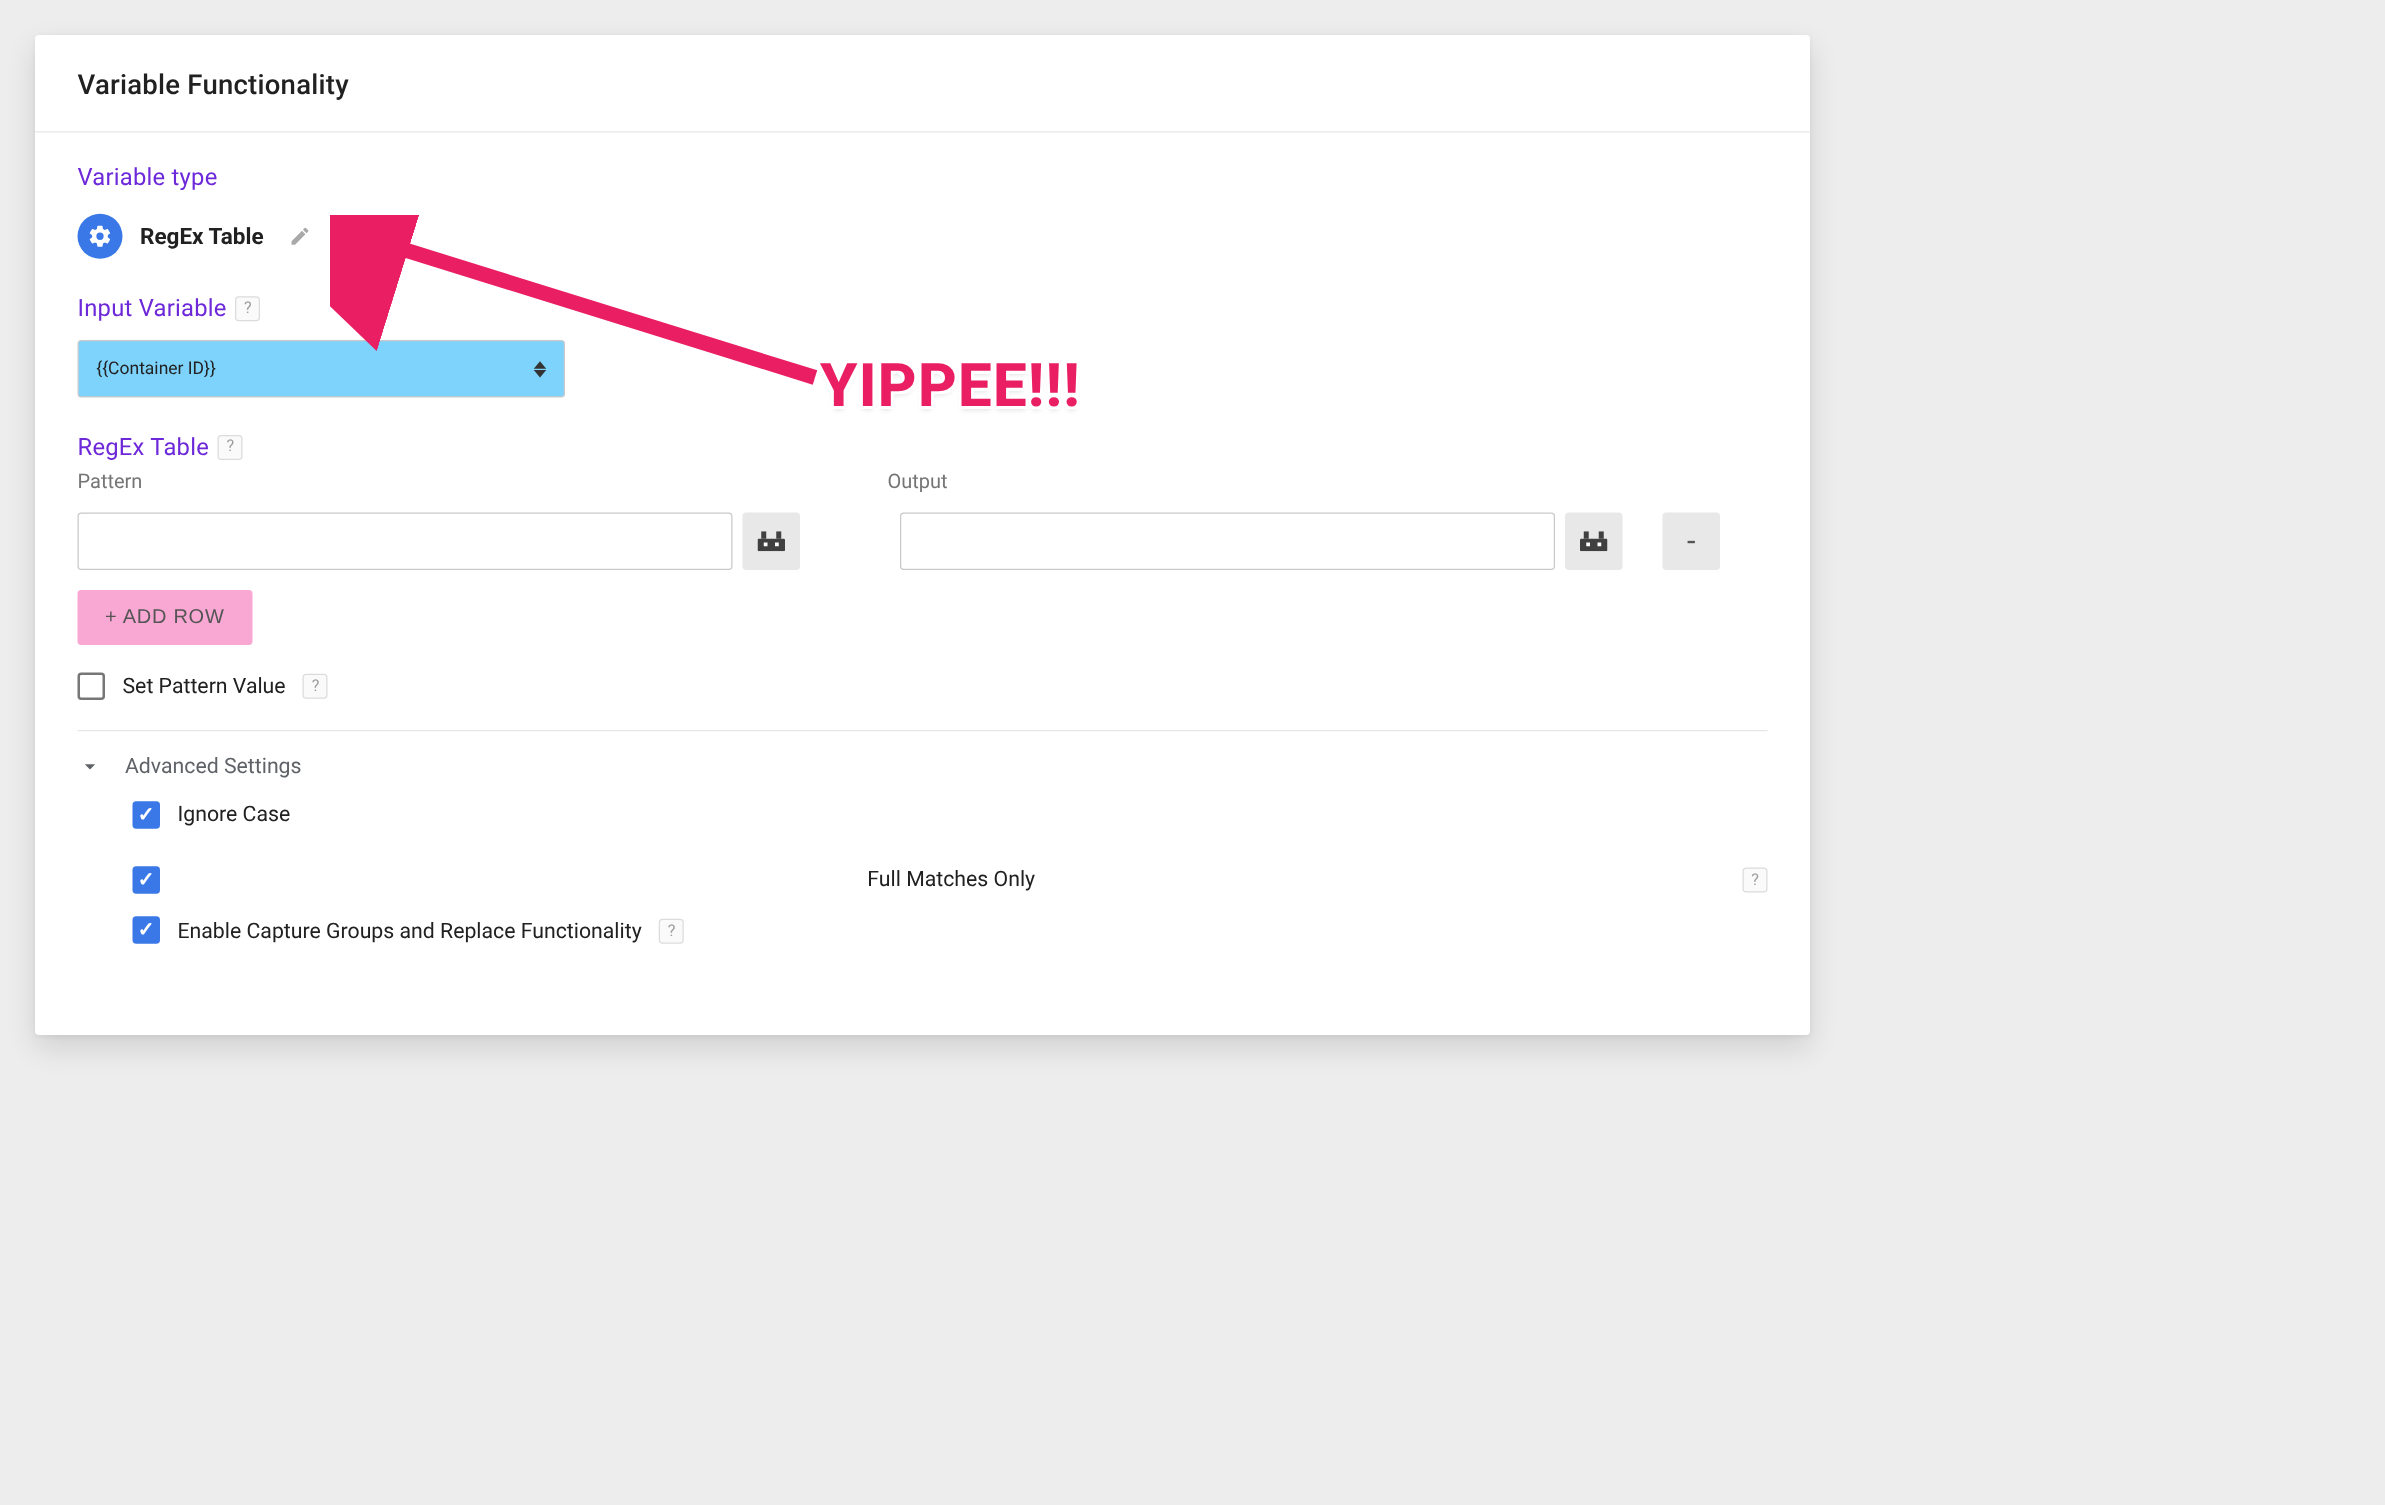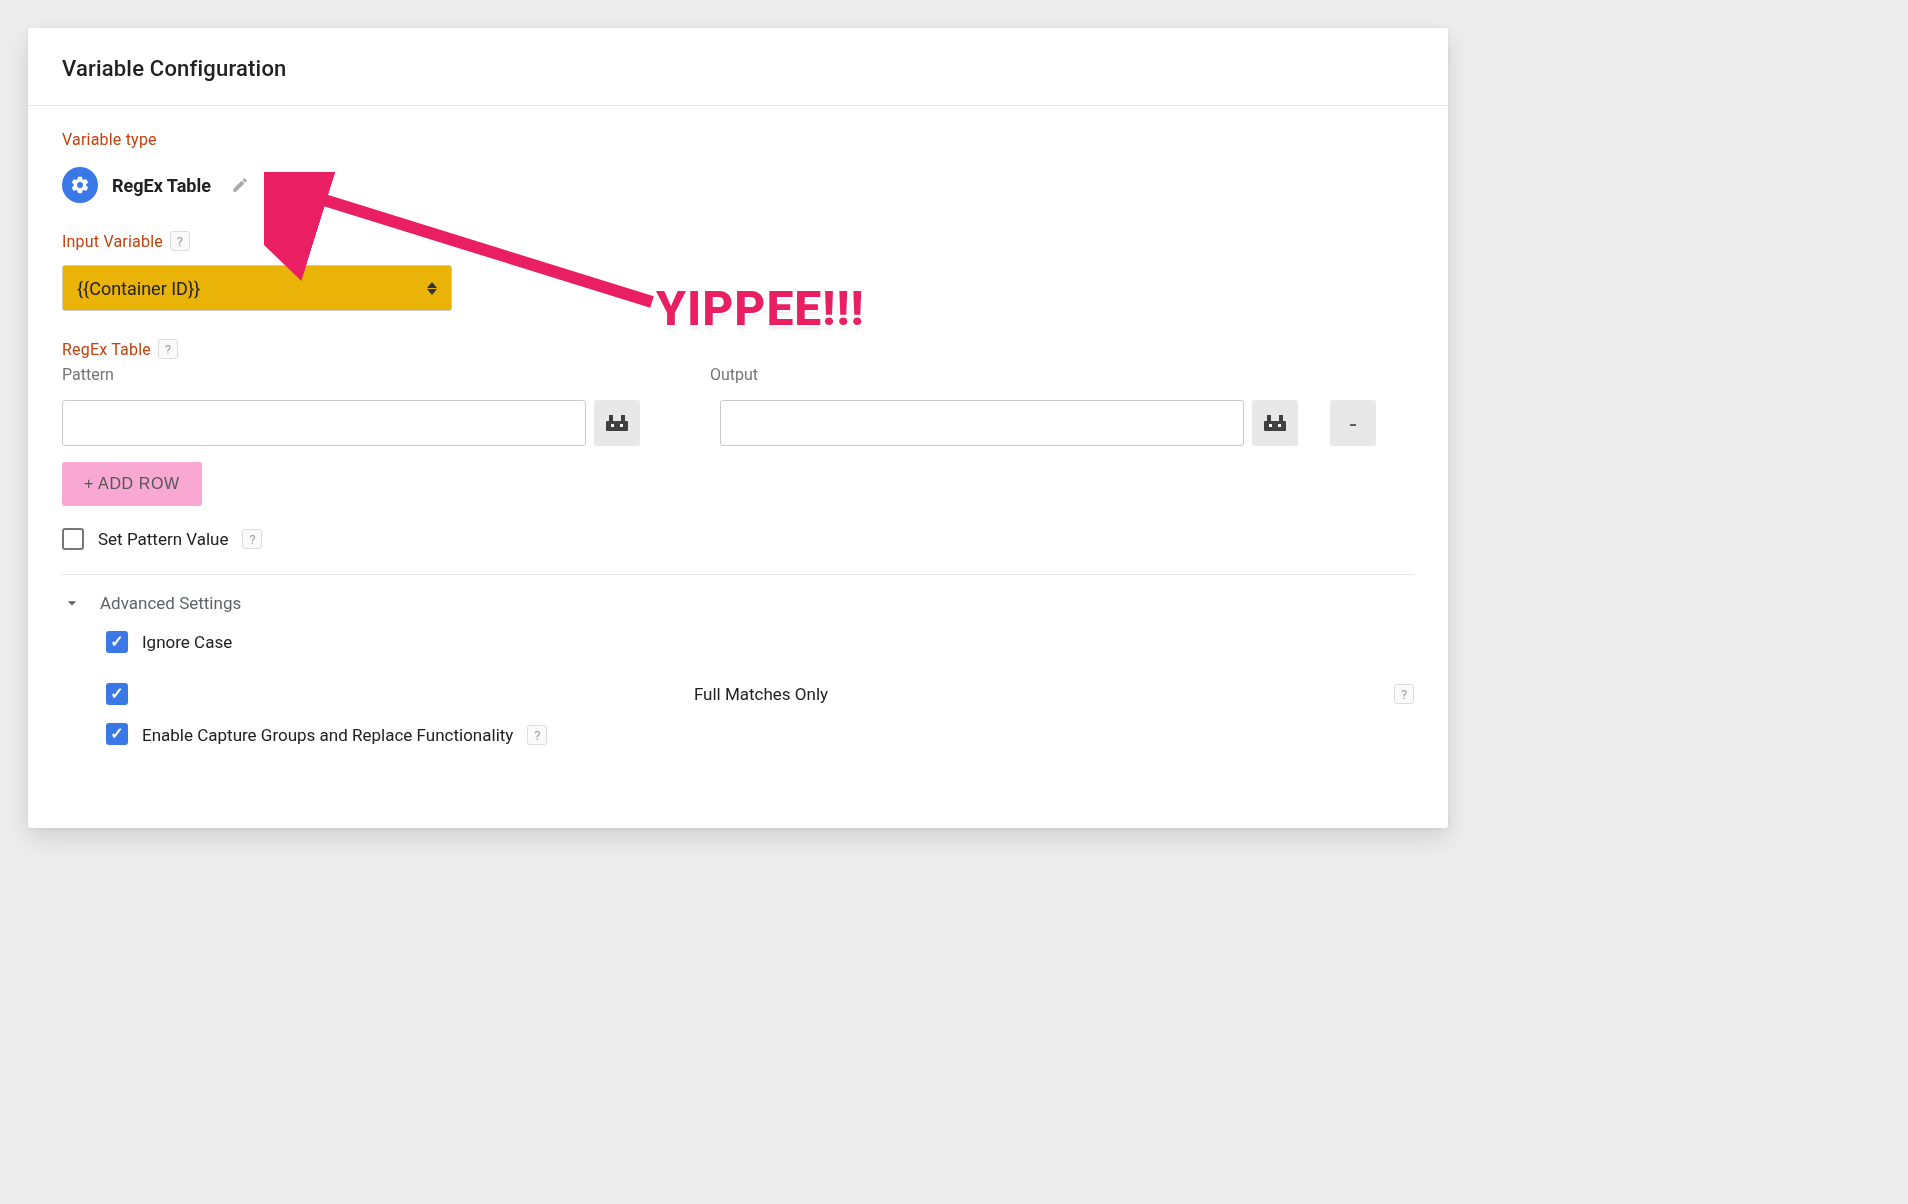--- a/index.html
+++ b/index.html
@@ -16,21 +16,21 @@
     box-shadow: 0 1px 4px rgba(0,0,0,.06), 0 10px 24px rgba(0,0,0,.12);
     height: 800px;
     position: relative;
   }
   .card-header {
     padding: 28px 34px 24px 34px;
     border-bottom: 1px solid #e6e6e6;
   }
   .title { font-size: 22px; font-weight: 500; color: #212121; letter-spacing: .2px; }
   .body { padding: 24px 34px 0 34px; }
-  .label { color: #c2410c; font-size: 16px; letter-spacing: .2px; }
+  .label { color: #6d28d9; font-size: 19px; letter-spacing: .2px; }
 
   .type-row { margin-top: 18px; display: flex; align-items: center; gap: 14px; }
   .type-icon {
     width: 36px; height: 36px; border-radius: 50%;
     background: #3b78e7;
     display: flex; align-items: center; justify-content: center;
     color: #fff;
   }
   .type-name { font-size: 18px; font-weight: 700; color: #212121; }
   .edit-icon { color: #a9a9a9; margin-left: 6px; display:flex; align-items:center; }
@@ -45,24 +45,24 @@
     background:#fafafa; cursor:pointer;
   }
 
   .select {
     margin-top: 14px;
     width: 390px; height: 46px;
     border: 1px solid #c9c9c9;
     border-radius: 3px;
     display:flex; align-items:center; justify-content:space-between;
     padding: 0 14px;
-    font-size: 18px;
+    font-size: 14px;
     color:#222;
     cursor:pointer;
-    background:#eab308;
+    background:#7dd3fc;
   }
   .caret { display:flex; flex-direction:column; gap:1px; }
   .caret .up, .caret .down { width:0; height:0; border-left:5px solid transparent; border-right:5px solid transparent; }
   .caret .up { border-bottom:6px solid #333; }
   .caret .down { border-top:6px solid #333; }
 
   .cols { display:flex; gap:70px; margin-top:0; }
   .col-label { color:#757575; font-size:16px; margin-top:6px; }
 
   .table-row { display:flex; align-items:center; gap:10px; margin-top:16px; }
@@ -111,21 +111,21 @@
     text-shadow: 2px 2px 0 #fff, -2px 2px 0 #fff, 2px -2px 0 #fff, -2px -2px 0 #fff, 0 3px 4px rgba(0,0,0,.12);
     pointer-events:none;
   }
 </style>
 </head>
 <body>
 
 <div class="card">
 
   <div class="card-header">
-    <div class="title">Variable Configuration</div>
+    <div class="title">Variable Functionality</div>
   </div>
 
   <div class="body">
 
     <div class="label">Variable type</div>
     <div class="type-row">
       <div class="type-icon">
         <svg width="20" height="20" viewBox="0 0 24 24" fill="#fff">
             <path d="M19.4 13a7.5 7.5 0 0 0 .07-1 7.5 7.5 0 0 0-.07-1l2.11-1.65a.5.5 0 0 0 .12-.64l-2-3.46a.5.5 0 0 0-.6-.22l-2.49 1a7.3 7.3 0 0 0-1.73-1l-.38-2.65A.5.5 0 0 0 13.93 2h-4a.5.5 0 0 0-.49.42L9.06 5.07a7.3 7.3 0 0 0-1.73 1l-2.49-1a.5.5 0 0 0-.6.22l-2 3.46a.5.5 0 0 0 .12.64L4.47 11a7.5 7.5 0 0 0-.07 1 7.5 7.5 0 0 0 .07 1l-2.11 1.65a.5.5 0 0 0-.12.64l2 3.46a.5.5 0 0 0 .6.22l2.49-1a7.3 7.3 0 0 0 1.73 1l.38 2.65a.5.5 0 0 0 .49.42h4a.5.5 0 0 0 .49-.42l.38-2.65a7.3 7.3 0 0 0 1.73-1l2.49 1a.5.5 0 0 0 .6-.22l2-3.46a.5.5 0 0 0-.12-.64Zm-7.4 2.5A3.5 3.5 0 1 1 15.5 12 3.5 3.5 0 0 1 12 15.5Z"></path>
           </svg>

